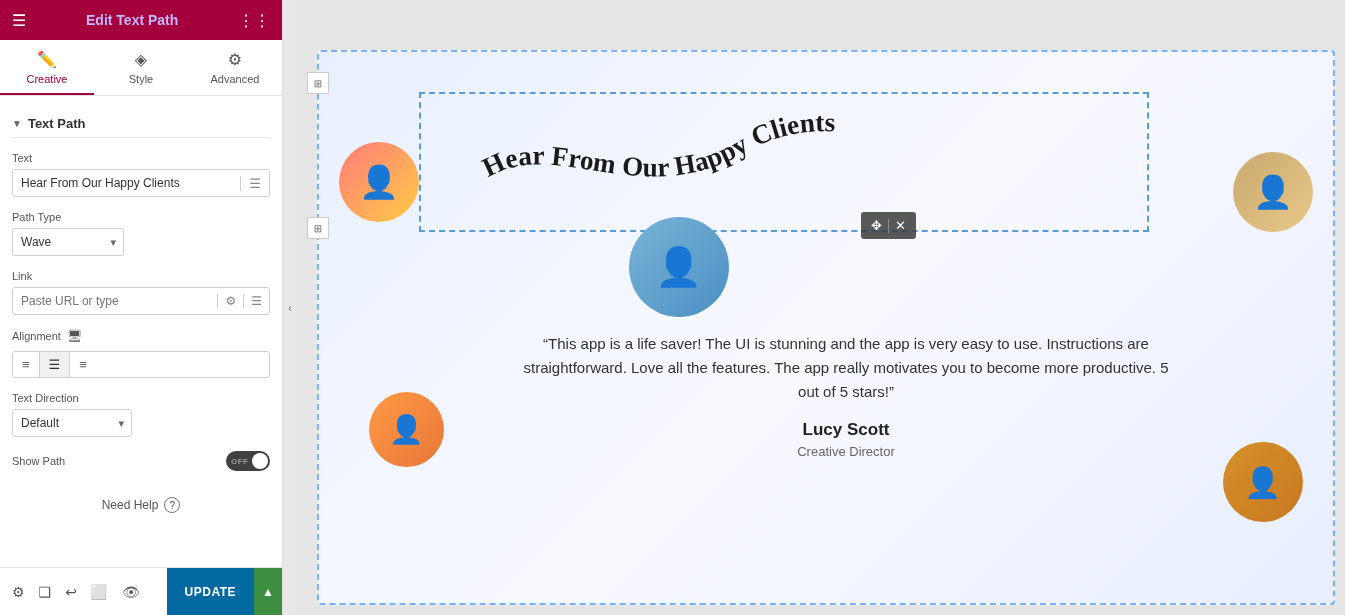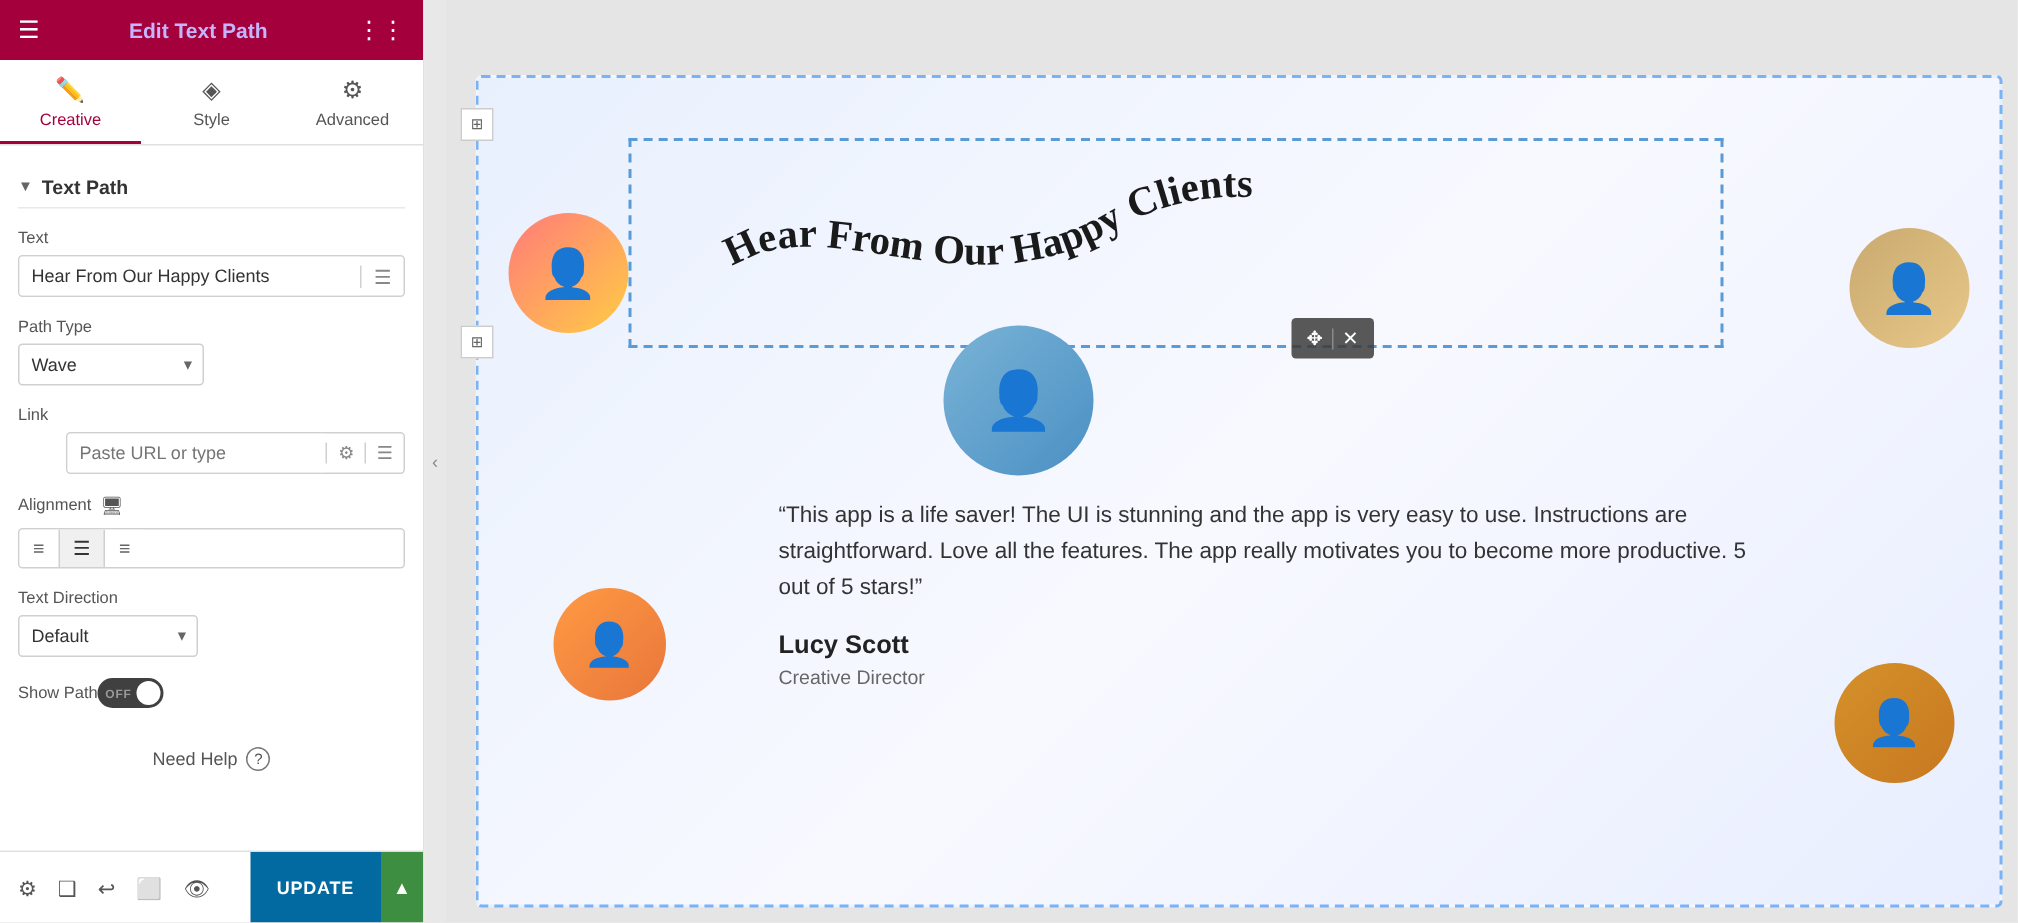--- a/index.html
+++ b/index.html
@@ -123,21 +123,21 @@
       padding: 0 8px;
       color: #888;
       cursor: pointer;
       font-size: 13px;
       border-left: 1px solid #d0d0d0;
     }
 
     .select-wrapper {
       position: relative;
       display: inline-block;
-      width: 124px;
+      width: 112px;
     }
 
     .select-wrapper select {
       width: 100%;
       padding: 6px 24px 6px 8px;
       font-size: 12px;
       border: 1px solid #d0d0d0;
       border-radius: 3px;
       appearance: none;
       background: #fff;
@@ -155,21 +155,20 @@
       font-size: 11px;
       color: #666;
     }
 
     .link-input-wrapper {
       display: flex;
       align-items: center;
       border: 1px solid #d0d0d0;
       border-radius: 3px;
       overflow: hidden;
-      margin-left: 32px;
     }
 
     .link-input-wrapper input {
       flex: 1;
       border: none;
       padding: 6px 8px;
       font-size: 12px;
       color: #aaa;
       outline: none;
     }
@@ -218,21 +217,21 @@
       background: #fff;
       border-right: 1px solid #d0d0d0;
     }
 
     .align-btn:last-child { border-right: none; }
     .align-btn.active { background: #f0f0f0; color: #333; }
 
     .path-row {
       display: flex;
       align-items: center;
-      justify-content: flex-start;
+      justify-content: space-between;
       margin-bottom: 14px;
     }
 
     .toggle-track {
       width: 44px;
       height: 20px;
       background: #404040;
       border-radius: 10px;
       display: flex;
       align-items: center;
@@ -443,20 +442,21 @@
       top: 390px;
       right: 30px;
     }
 
     
     .testimonial-area {
       position: absolute;
       top: 280px;
       left: 200px;
       right: 160px;
+      text-align: center;
     }
 
     .testimonial-text {
       font-size: 15px;
       color: #333;
       line-height: 1.6;
       margin-bottom: 16px;
       font-style: normal;
     }
 

